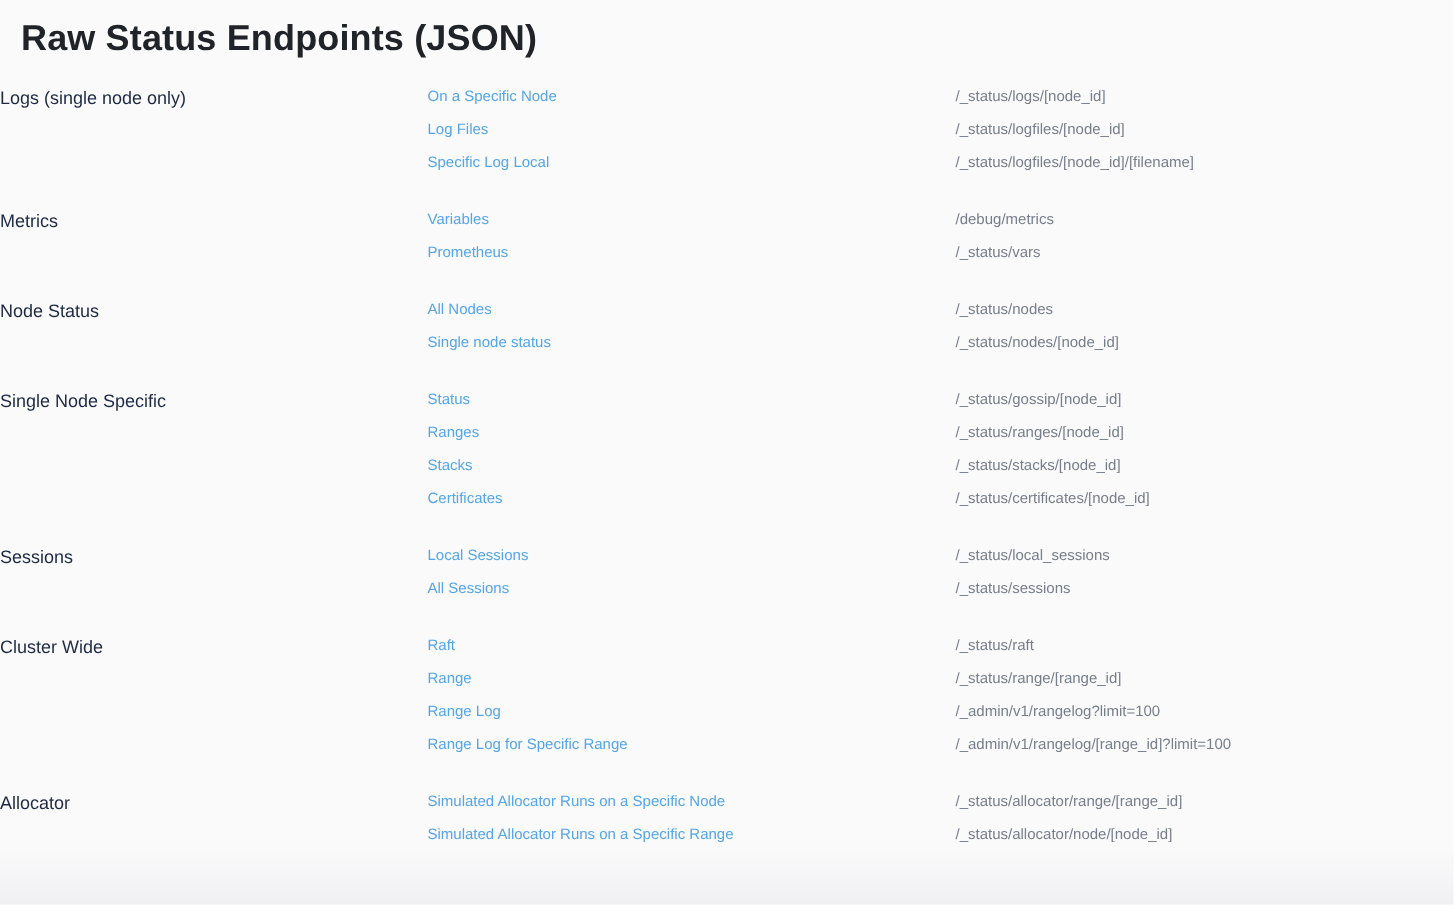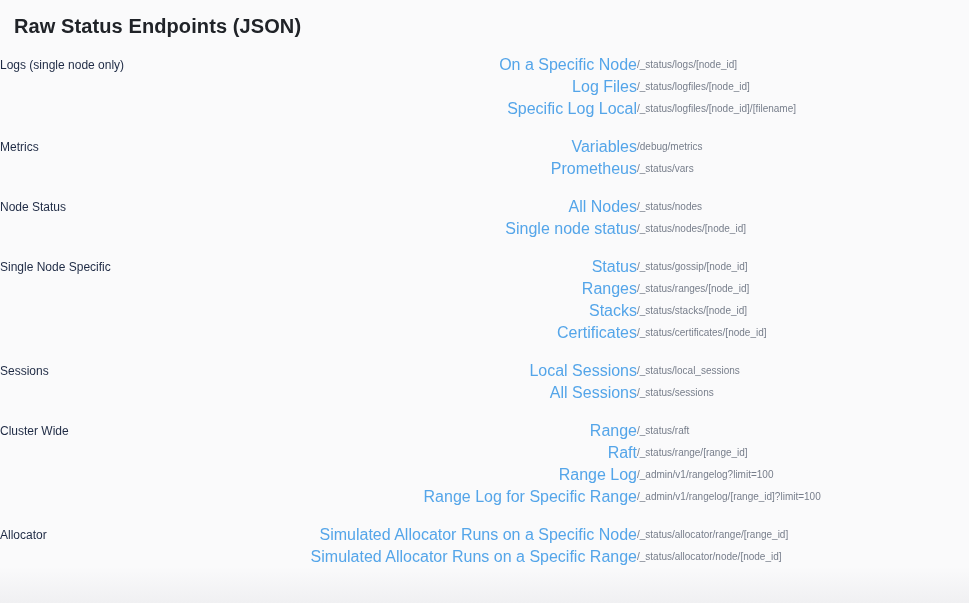--- a/index.html
+++ b/index.html
@@ -11,21 +11,21 @@
   }
 
   body {
     font-family: "Liberation Sans", sans-serif;
     background: linear-gradient(180deg, var(--bg, #fafafb) 0%, var(--bg, #fafafb) 94%, #f0f0f2 100%);
     -webkit-font-smoothing: antialiased;
   }
 
   .page-title {
     margin: 13px 0 0 14px;
-    font-size: 20px;
+    font-size: 24px;
     line-height: 26px;
     font-weight: 600;
     letter-spacing: 0.1px;
     color: var(--title, #202328);
   }
 
   .endpoints {
     margin-top: 15px;
   }
 
@@ -40,26 +40,25 @@
   .cat {
     font-size: 12px;
     line-height: 22px;
     color: var(--category, #1e2a44);
   }
 
   .links { padding-left: 27px; }
 
   .link {
     display: block;
-    font-size: 16px;
+    font-size: 10px;
     line-height: 22px;
     color: var(--link, #54a5e9);
     text-decoration: none;
     cursor: pointer;
-    text-align: right;
   }
 
   .path {
     display: block;
     font-size: 10px;
     line-height: 22px;
     color: var(--path, #777e8b);
   }
 </style>
 </head>
@@ -125,22 +124,22 @@
         <a class="link" href="#">All Sessions</a>
       </div>
       <div class="paths">
         <span class="path">/_status/local_sessions</span>
         <span class="path">/_status/sessions</span>
       </div>
     </div>
     <div class="section">
       <div class="cat">Cluster Wide</div>
       <div class="links">
+        <a class="link" href="#">Raft</a>
         <a class="link" href="#">Range</a>
-        <a class="link" href="#">Raft</a>
         <a class="link" href="#">Range Log</a>
         <a class="link" href="#">Range Log for Specific Range</a>
       </div>
       <div class="paths">
         <span class="path">/_status/raft</span>
         <span class="path">/_status/range/[range_id]</span>
         <span class="path">/_admin/v1/rangelog?limit=100</span>
         <span class="path">/_admin/v1/rangelog/[range_id]?limit=100</span>
       </div>
     </div>

